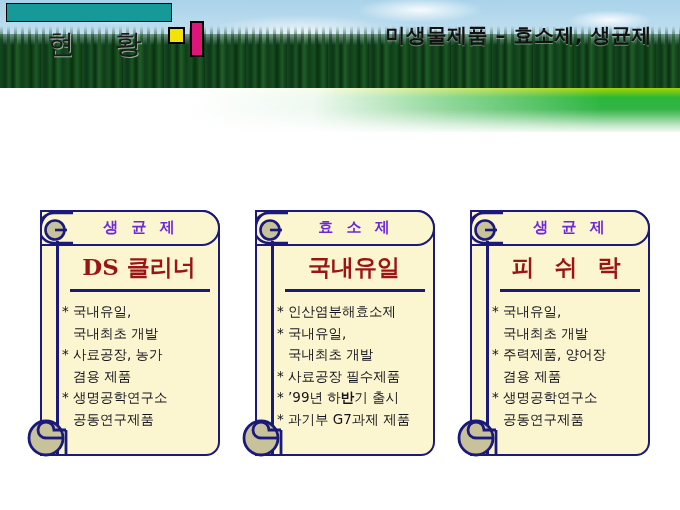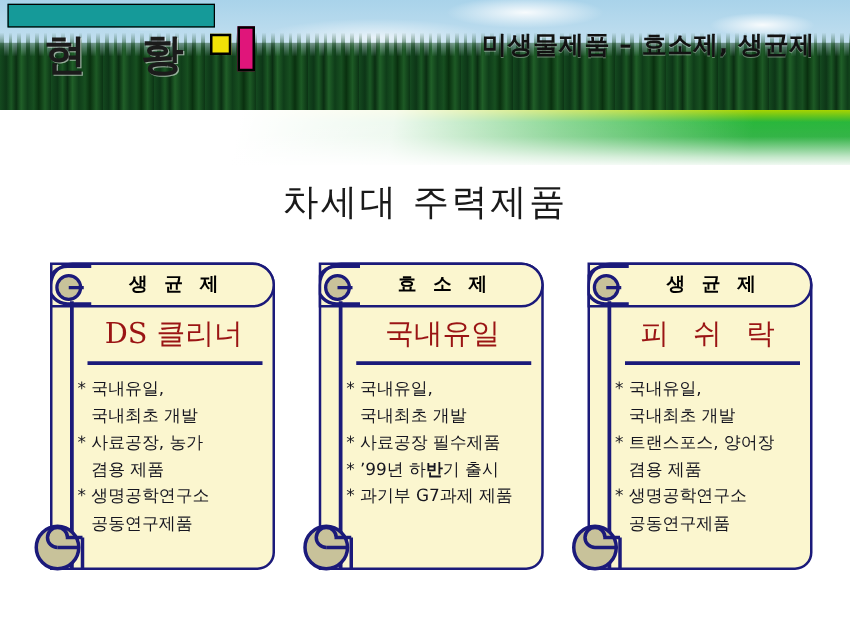--- a/index.html
+++ b/index.html
@@ -53,22 +53,22 @@
   }
 
   
   .tealbar{position:absolute;left:6px;top:3px;width:166px;height:19px;background:#159a99;border:1.5px solid #000;box-sizing:border-box;}
   .sq-yellow{position:absolute;left:168px;top:27px;width:17px;height:17px;background:#f2e207;border:2px solid #000;box-sizing:border-box;}
   .sq-magenta{position:absolute;left:190px;top:21px;width:14px;height:36px;background:#e0157a;border:2px solid #000;box-sizing:border-box;}
 
   .banner-left-title{
     position:absolute;left:35px;top:24px;width:135px;height:40px;
     font-family:"DejaVu Sans","Liberation Sans",sans-serif;
-    font-size:34px;font-weight:700;color:#1b1b1b;
-    letter-spacing:16px;line-height:40px;
+    font-size:27px;font-weight:400;color:#1b1b1b;
+    letter-spacing:16px;line-height:40px;text-align:center;
     text-shadow:1px 1px 0 rgba(255,255,255,.55);
     white-space:nowrap;
   }
   .banner-right-title{
     position:absolute;right:28px;top:22px;
     font-size:20px;font-weight:700;color:#121212;letter-spacing:.5px;
     line-height:26px;white-space:nowrap;
     text-shadow:0 1px 0 rgba(255,255,255,.35);
   }
 
@@ -98,40 +98,40 @@
   .card-head{
     position:absolute;left:10px;top:5px;width:180px;height:36px;
     background:#fbf6cf;
     border:2.5px solid #1b1a7a;
     border-radius:18px 18px 18px 0;
     box-sizing:border-box;
     z-index:3;
   }
   .card-head-label{
     position:absolute;left:26px;top:0;width:146px;height:31px;line-height:31px;
-    text-align:center;font-size:15px;font-weight:700;color:#000000;letter-spacing:4px;
+    text-align:center;font-size:15px;font-weight:700;color:#6d28d9;letter-spacing:4px;
     white-space:nowrap;
   }
   
   .card-rule{
     position:absolute;left:26px;top:36px;width:2.5px;height:215px;background:#1b1a7a;z-index:4;
   }
   
   .curl-top{
     position:absolute;left:10px;top:5px;width:34px;height:36px;z-index:6;
   }
   
   .curl-bottom{
     position:absolute;left:-4px;top:208px;width:52px;height:48px;z-index:6;
   }
 
   .card-title{
     position:absolute;left:30px;top:44px;width:158px;height:36px;line-height:36px;
     text-align:center;font-family:"DejaVu Serif","Liberation Serif",serif;
-    font-size:23px;font-weight:400;color:#9a1414;white-space:nowrap;z-index:5;
+    font-size:23px;font-weight:700;color:#9a1414;white-space:nowrap;z-index:5;
   }
   .card-title.spaced{letter-spacing:6px;}
   .title-underline{
     position:absolute;left:40px;top:84px;width:140px;height:3px;background:#1b1a7a;z-index:5;
   }
 
   .bullets{
     position:absolute;left:32px;top:96px;width:158px;z-index:5;
     font-size:13.5px;color:#15151f;line-height:21.5px;
   }
@@ -154,21 +154,20 @@
     <div class="bannerfade"></div>
 
     <div class="tealbar"></div>
     <div class="sq-yellow"></div>
     <div class="sq-magenta"></div>
 
     <div class="banner-left-title">현 황</div>
     <div class="banner-right-title">미생물제품 – 효소제, 생균제</div>
   </div>
 
-  <div class="main-title">차세대 주력제품</div>
 
   <div class="cards" id="cards-container">
       <div class="card c0">
         <div class="card-body"></div>
         <div class="card-head">
           <div class="card-head-label">생 균 제</div>
         </div>
         <div class="card-rule"></div>
         <div class="curl-top"><svg width="34" height="36" viewBox="0 0 34 36">
             <path d="M33 3 H14 A12 12 0 0 0 14 33 H33" fill="none" stroke="#1B1A7A" stroke-width="2.6"></path>
@@ -205,20 +204,21 @@
           </svg></div>
         <div class="curl-bottom"><svg width="52" height="48" viewBox="0 0 52 48">
             <circle cx="20" cy="25" r="17" fill="#C8C29A" stroke="#1B1A7A" stroke-width="2.8"></circle>
             <path d="M20 25 H38" fill="none" stroke="#1B1A7A" stroke-width="2.8"></path>
             <path d="M20 25 A8 8 0 1 1 28 17 H40" fill="none" stroke="#1B1A7A" stroke-width="2.8"></path>
             <path d="M40 17 V42" fill="none" stroke="#1B1A7A" stroke-width="2.8"></path>
           </svg></div>
         <div class="card-title">국내유일</div>
         <div class="title-underline"></div>
         <div class="bullets">
+          <span class="bullet"><span class="star">*</span><span>인산염분해효소제</span></span>
           <span class="bullet"><span class="star">*</span><span>국내유일,</span></span>
           <span class="bullet cont"><span>국내최초 개발</span></span>
           <span class="bullet"><span class="star">*</span><span>사료공장 필수제품</span></span>
           <span class="bullet"><span class="star">*</span><span>’99년 하<span class="b-strong">반</span>기 출시</span></span>
           <span class="bullet"><span class="star">*</span><span>과기부 G7과제 제품</span></span>
         </div>
       </div>
       <div class="card c2">
         <div class="card-body"></div>
         <div class="card-head">
@@ -234,21 +234,21 @@
             <circle cx="20" cy="25" r="17" fill="#C8C29A" stroke="#1B1A7A" stroke-width="2.8"></circle>
             <path d="M20 25 H38" fill="none" stroke="#1B1A7A" stroke-width="2.8"></path>
             <path d="M20 25 A8 8 0 1 1 28 17 H40" fill="none" stroke="#1B1A7A" stroke-width="2.8"></path>
             <path d="M40 17 V42" fill="none" stroke="#1B1A7A" stroke-width="2.8"></path>
           </svg></div>
         <div class="card-title spaced">피 쉬 락</div>
         <div class="title-underline"></div>
         <div class="bullets">
           <span class="bullet"><span class="star">*</span><span>국내유일,</span></span>
           <span class="bullet cont"><span>국내최초 개발</span></span>
-          <span class="bullet"><span class="star">*</span><span>트랜스포스, 양어장</span></span>
+          <span class="bullet"><span class="star">*</span><span>주력제품, 양어장</span></span>
           <span class="bullet cont"><span>겸용 제품</span></span>
           <span class="bullet"><span class="star">*</span><span>생명공학연구소</span></span>
           <span class="bullet cont"><span>공동연구제품</span></span>
         </div>
       </div>
     </div>
 
 </div>
 
 </body></html>

